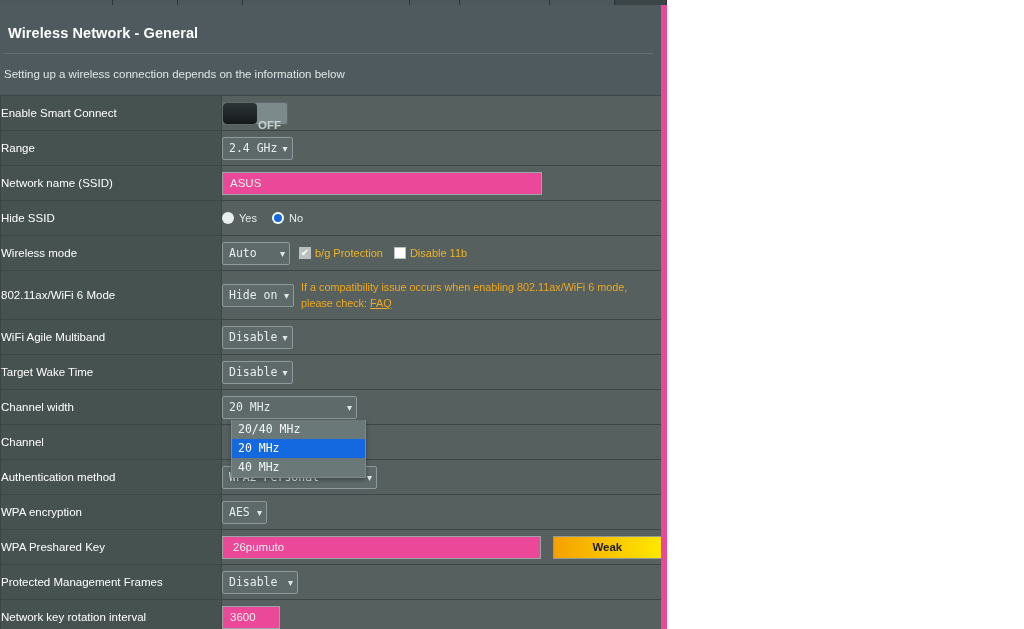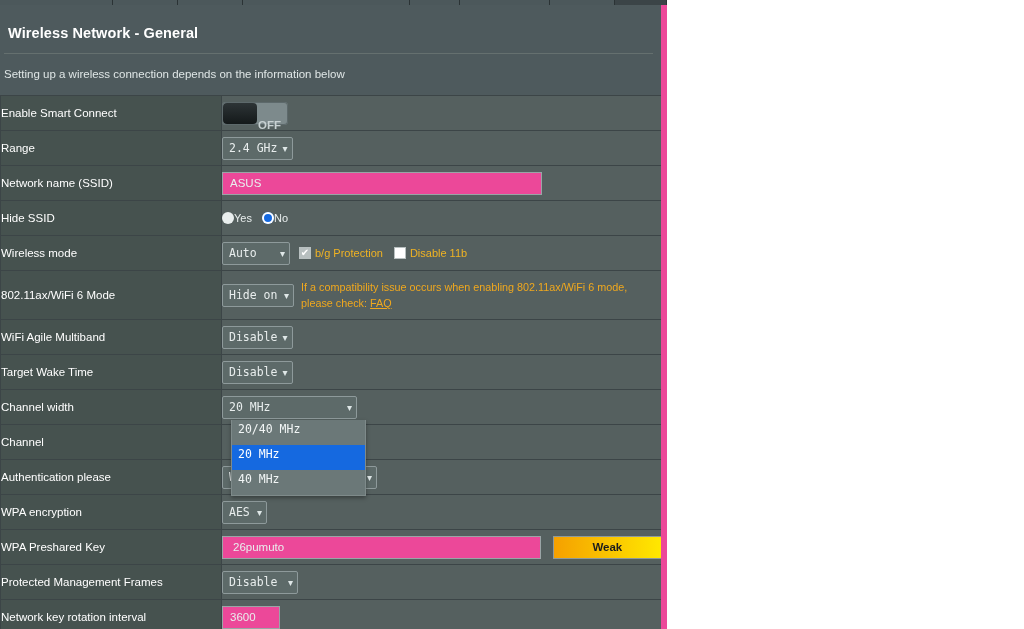--- a/index.html
+++ b/index.html
@@ -155,21 +155,21 @@
     background: #6b7878;
     border: 1px solid #7e8a8a;
     border-top: none;
     z-index: 40;
     box-shadow: 0 2px 4px rgba(0,0,0,0.35);
   }
   .dropdown .opt {
     font-family: "DejaVu Sans Mono", monospace;
     font-size: 11.5px;
     color: #f2f6f6;
-    padding: 2px 6px 9px 6px;
+    padding: 2px 6px 3px 6px;
     line-height: 14px;
     white-space: nowrap;
   }
   .dropdown .opt.selected {
     background: #1569e0;
     color: #ffffff;
   }
 
   
   .txt {
@@ -182,21 +182,21 @@
     padding: 0 0 0 7px;
     line-height: 21px;
     vertical-align: middle;
     font-family: "Liberation Sans", sans-serif;
   }
   .txt.ssid { width: 320px; }
   .txt.psk  { width: 326px; padding-left: 10px; }
   .txt.rot  { width: 58px; }
 
   
-  .radiogrp { display: flex; align-items: center; }
+  .radiogrp { display: flex; align-items: center; gap: 5px; }
   .radio {
     width: 12px; height: 12px;
     border-radius: 50%;
     background: #e9eeee;
     display: inline-block;
     vertical-align: middle;
   }
   .radio.on {
     background: #1569e0;
     box-shadow: inset 0 0 0 2px #ffffff;
@@ -393,21 +393,21 @@
           </div>
         </td>
       </tr>
 
       <tr>
         <td class="lbl">Channel</td>
         <td class="val"></td>
       </tr>
 
       <tr>
-        <td class="lbl">Authentication please</td>
+        <td class="lbl">Authentication method</td>
         <td class="val">
           <div class="sel w-auth">
             <span>WPA2-Personal</span>
             <span class="caret">▾</span>
           </div>
         </td>
       </tr>
 
       <tr>
         <td class="lbl">WPA encryption</td>

